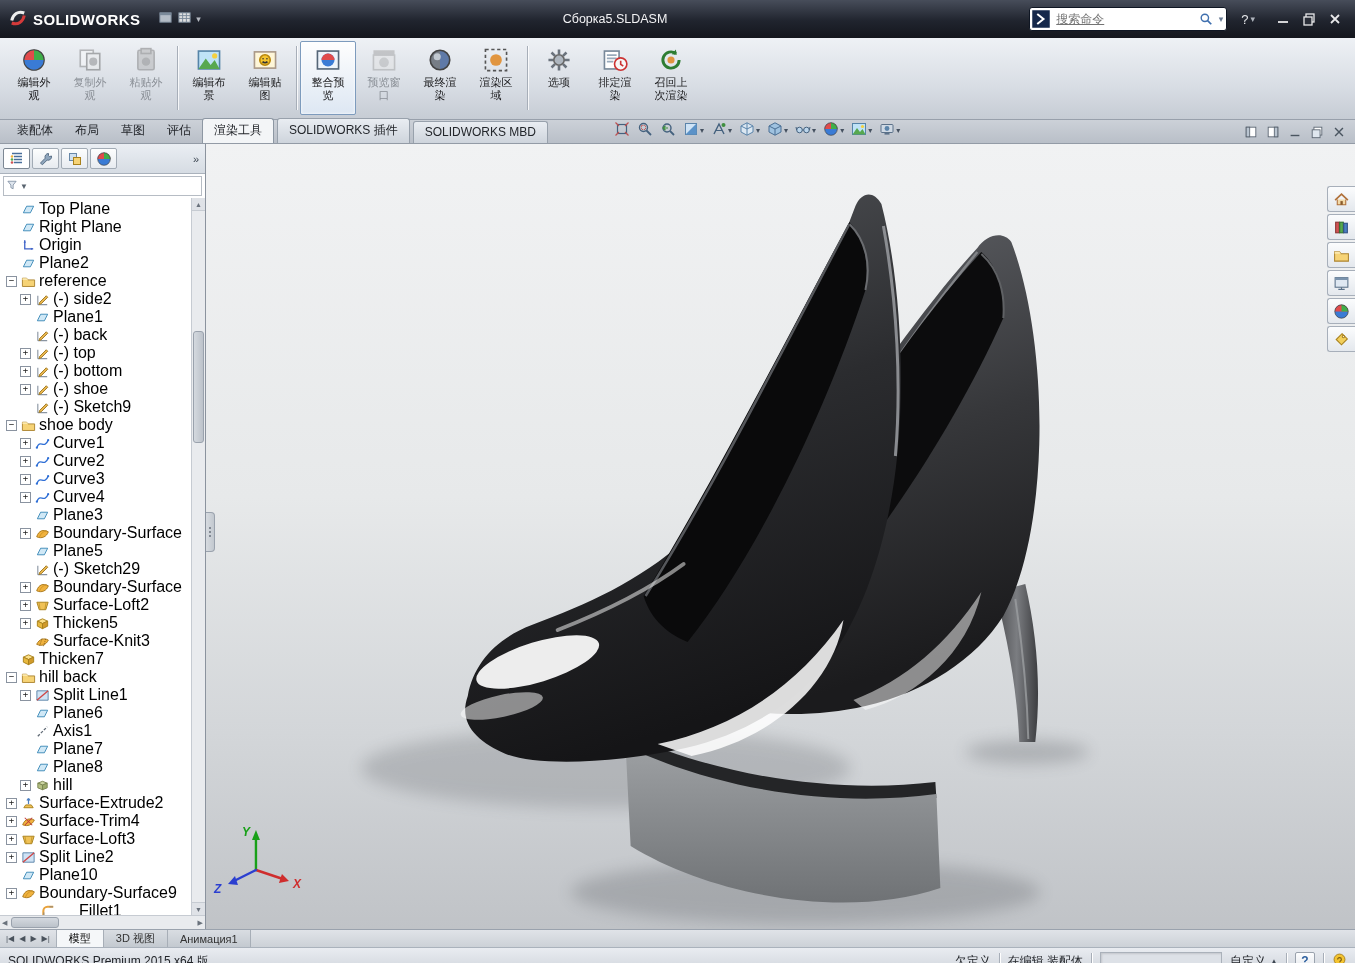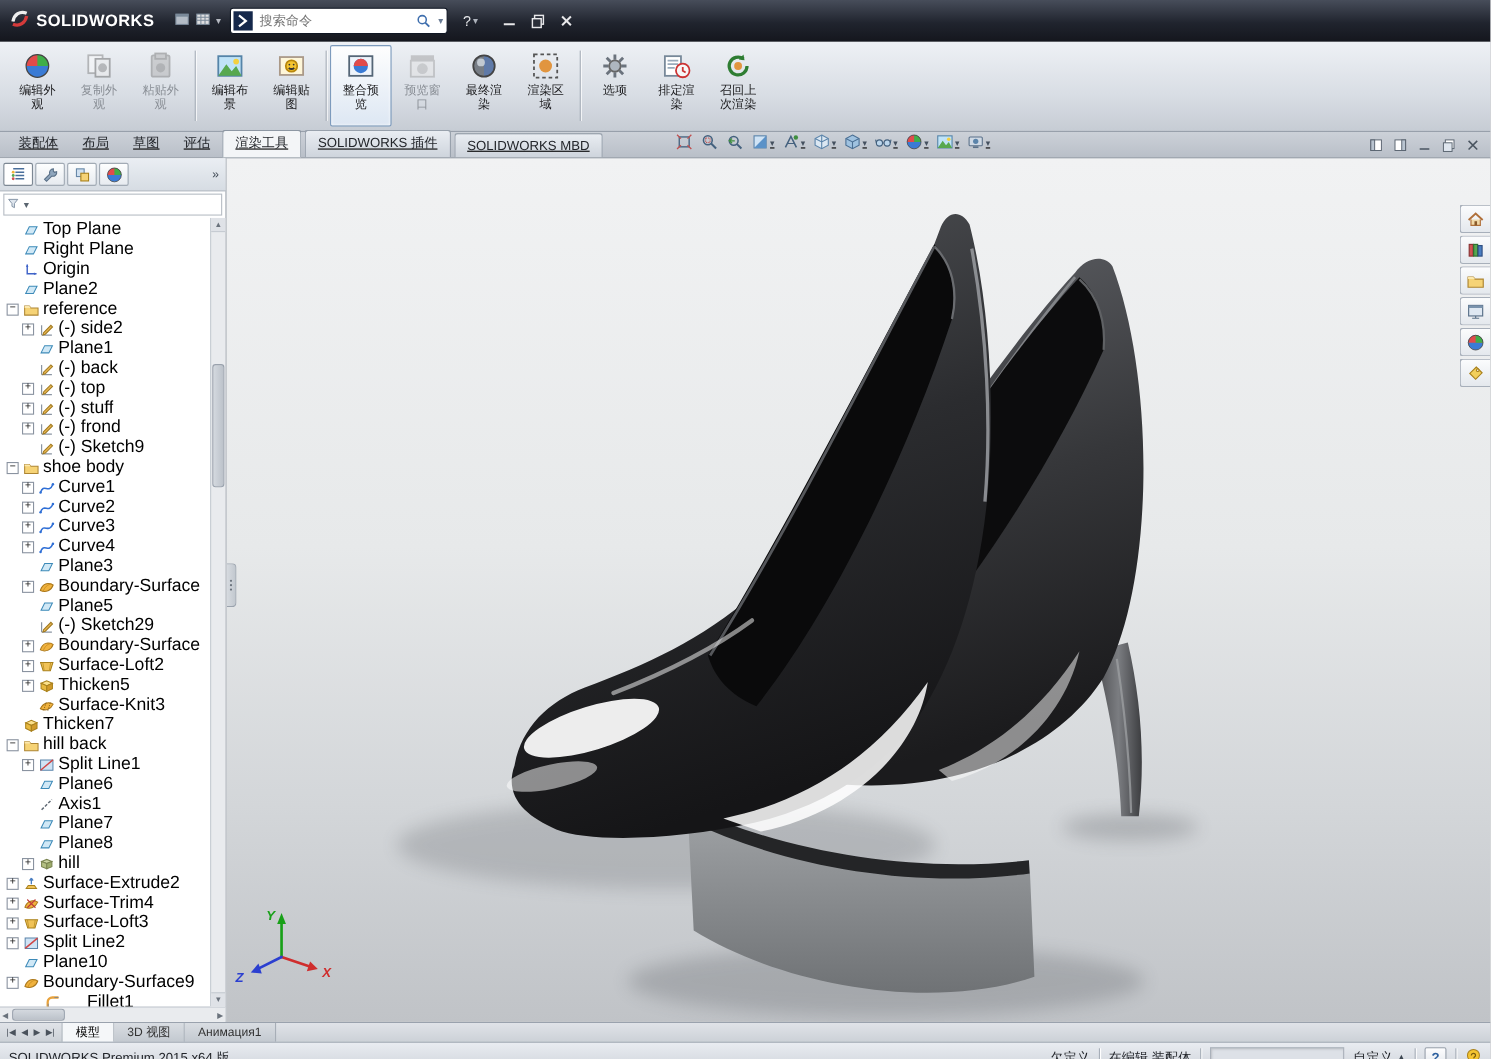--- a/index.html
+++ b/index.html
@@ -8,37 +8,37 @@
   
   .titlebar{height:38px;background:linear-gradient(#474d5a,#20242e 55%,#14161d);color:#e8e8ea;display:flex;align-items:center;padding:0 8px;gap:8px;flex:none;}
   .brand{display:flex;align-items:center;gap:5px;font-weight:bold;font-size:15px;letter-spacing:.4px;color:#fff;margin-right:6px;}
   .menus{display:flex;gap:1px;}
   .menu{padding:4px 8px;font-size:12px;color:#e6e7ea;border-radius:2px;cursor:default;}
   .quickaccess{display:flex;align-items:center;gap:4px;margin-left:4px;opacity:.85;}
   .qa-chev{font-size:9px;color:#cfd3da;}
   .doc-title{flex:1;text-align:center;font-size:12.5px;color:#f2f2f4;}
   .search{width:196px;height:22px;background:#fff;border-radius:3px;display:flex;align-items:center;overflow:hidden;border:1px solid #0f1623;}
   .search-scope{width:22px;height:22px;display:flex;align-items:center;justify-content:center;flex:none;}
-  .search-input{border:0;outline:0;flex:1;min-width:0;font-size:12px;color:#737373;padding:0 4px;font-family:inherit;}
+  .search-input{border:0;outline:0;flex:1;min-width:0;font-size:12px;color:#737373;padding:0 4px;font-family:inherit;text-decoration:underline;}
   .search-mag,.search-chev{padding:0 3px;color:#4a6da8;display:flex;align-items:center;}
   .search-chev{font-size:9px;color:#6a7c95;}
   .help-cluster{display:flex;align-items:center;gap:2px;margin-left:6px;font-size:13px;color:#e6e7ea;}
   .help-chev{font-size:9px;color:#aeb3bc;}
   .winbtns{display:flex;align-items:center;gap:2px;margin-left:8px;}
   .winbtn{width:24px;height:22px;display:flex;align-items:center;justify-content:center;border-radius:2px;}
   
   .ribbon{height:74px;background:linear-gradient(#eef1f5,#d8dde4 60%,#c6ccd4);border-bottom:1px solid #98a0ab;display:flex;align-items:stretch;padding:3px 4px 4px 6px;flex:none;}
   .rbtn{width:52px;display:flex;flex-direction:column;align-items:center;gap:2px;padding:4px 1px 2px;font-size:11px;line-height:13px;text-align:center;color:#1b1b1d;border:1px solid transparent;border-radius:2px;}
   .rbtn .ricon{height:28px;display:flex;align-items:center;justify-content:center;}
   .rbtn.active{background:linear-gradient(#fefefe,#dde7f3);border-color:#7d9bbd;box-shadow:inset 0 0 3px #fff;}
   .rbtn.disabled{color:#8a8f96;}
   .rbtn.disabled .ricon{filter:grayscale(1);opacity:.45;}
   .rsep{width:1px;background:#a7aeb8;box-shadow:1px 0 0 rgba(255,255,255,.8);margin:5px 3px;}
   
-  .tabrow{height:23px;background:linear-gradient(#ccd1d8,#b9bfc8);display:flex;align-items:flex-end;padding:0 6px;border-bottom:1px solid #939ba6;flex:none;position:relative;text-decoration:underline;}
+  .tabrow{height:23px;background:linear-gradient(#ccd1d8,#b9bfc8);display:flex;align-items:flex-end;padding:0 6px;border-bottom:1px solid #939ba6;flex:none;position:relative;}
   .ctabs{display:flex;align-items:flex-end;}
   .ctab{padding:3px 11px 4px;font-size:12px;color:#23262b;}
   .ctab.active{background:#f3f5f7;border:1px solid #8d97a3;border-bottom:0;border-radius:3px 3px 0 0;}
   .ctab.raised{background:linear-gradient(#e9edf2,#ced4dc);border:1px solid #98a1ac;border-bottom:0;border-radius:3px 3px 0 0;margin-left:3px;}
   .viewtools{display:flex;align-items:center;gap:3px;margin-left:64px;padding-bottom:2px;}
   .vt{display:flex;align-items:center;padding:1px 2px;border-radius:2px;}
   .vt-chev{font-size:8px;color:#44506０;color:#44505f;margin-left:1px;}
   .tabctrls{position:absolute;right:8px;bottom:3px;display:flex;gap:5px;align-items:center;}
   .tc{display:flex;align-items:center;justify-content:center;width:17px;height:16px;}
   
@@ -101,20 +101,21 @@
         <span><svg width="15" height="15" viewBox="0 0 16 16">
             <rect x="2" y="3" width="12" height="10" fill="#cdd6e0" stroke="#8899aa"></rect>
             <rect x="2" y="3" width="12" height="2.5" fill="#8899aa"></rect>
           </svg></span>
         <span><svg width="15" height="15" viewBox="0 0 16 16">
             <rect x="2" y="3" width="12" height="10" fill="#fff" stroke="#8899aa"></rect>
             <path d="M2 6h12M2 9h12M6 3v10M10 3v10" stroke="#8899aa"></path>
           </svg></span>
         <span class="qa-chev">▾</span>
       </div>
+    <div class="doc-title">Сборка5.SLDASM</div>
     <div class="search">
       <span class="search-scope">
           <svg width="20" height="20" viewBox="0 0 16 16">
             <rect x="1" y="1" width="14" height="14" fill="#15284b"></rect>
             <path d="M5 4l5 4-5 4" stroke="#fff" stroke-width="1.6" fill="none"></path>
           </svg>
         </span>
       <input class="search-input" placeholder="搜索命令" style="">
       <span class="search-mag">
           <svg width="14" height="14" viewBox="0 0 16 16">
@@ -536,31 +537,31 @@
             <span class="tlabel">(-) top</span>
           </div>
           <div class="trow" style="padding-left: 18px;">
             <span class="expander">+</span>
             <span class="ticon">
               <svg width="15" height="15" viewBox="0 0 16 16">
                 <path d="M3 13.5V4M3 13.5H13" stroke="#8a95a2" stroke-width="1.2" fill="none"></path>
                 <path d="M5 11 12 4l1.6 1.6-7 7-2.3.7Z" fill="#e9b64f" stroke="#a07a22"></path>
               </svg>
             </span>
-            <span class="tlabel">(-) stuff</span>
+            <span class="tlabel">(-) bottom</span>
           </div>
           <div class="trow" style="padding-left: 18px;">
             <span class="expander">+</span>
             <span class="ticon">
               <svg width="15" height="15" viewBox="0 0 16 16">
                 <path d="M3 13.5V4M3 13.5H13" stroke="#8a95a2" stroke-width="1.2" fill="none"></path>
                 <path d="M5 11 12 4l1.6 1.6-7 7-2.3.7Z" fill="#e9b64f" stroke="#a07a22"></path>
               </svg>
             </span>
-            <span class="tlabel">(-) frond</span>
+            <span class="tlabel">(-) shoe</span>
           </div>
           <div class="trow" style="padding-left: 18px;">
             <span class="expander hidden"></span>
             <span class="ticon">
               <svg width="15" height="15" viewBox="0 0 16 16">
                 <path d="M3 13.5V4M3 13.5H13" stroke="#8a95a2" stroke-width="1.2" fill="none"></path>
                 <path d="M5 11 12 4l1.6 1.6-7 7-2.3.7Z" fill="#e9b64f" stroke="#a07a22"></path>
               </svg>
             </span>
             <span class="tlabel">(-) Sketch9</span>

